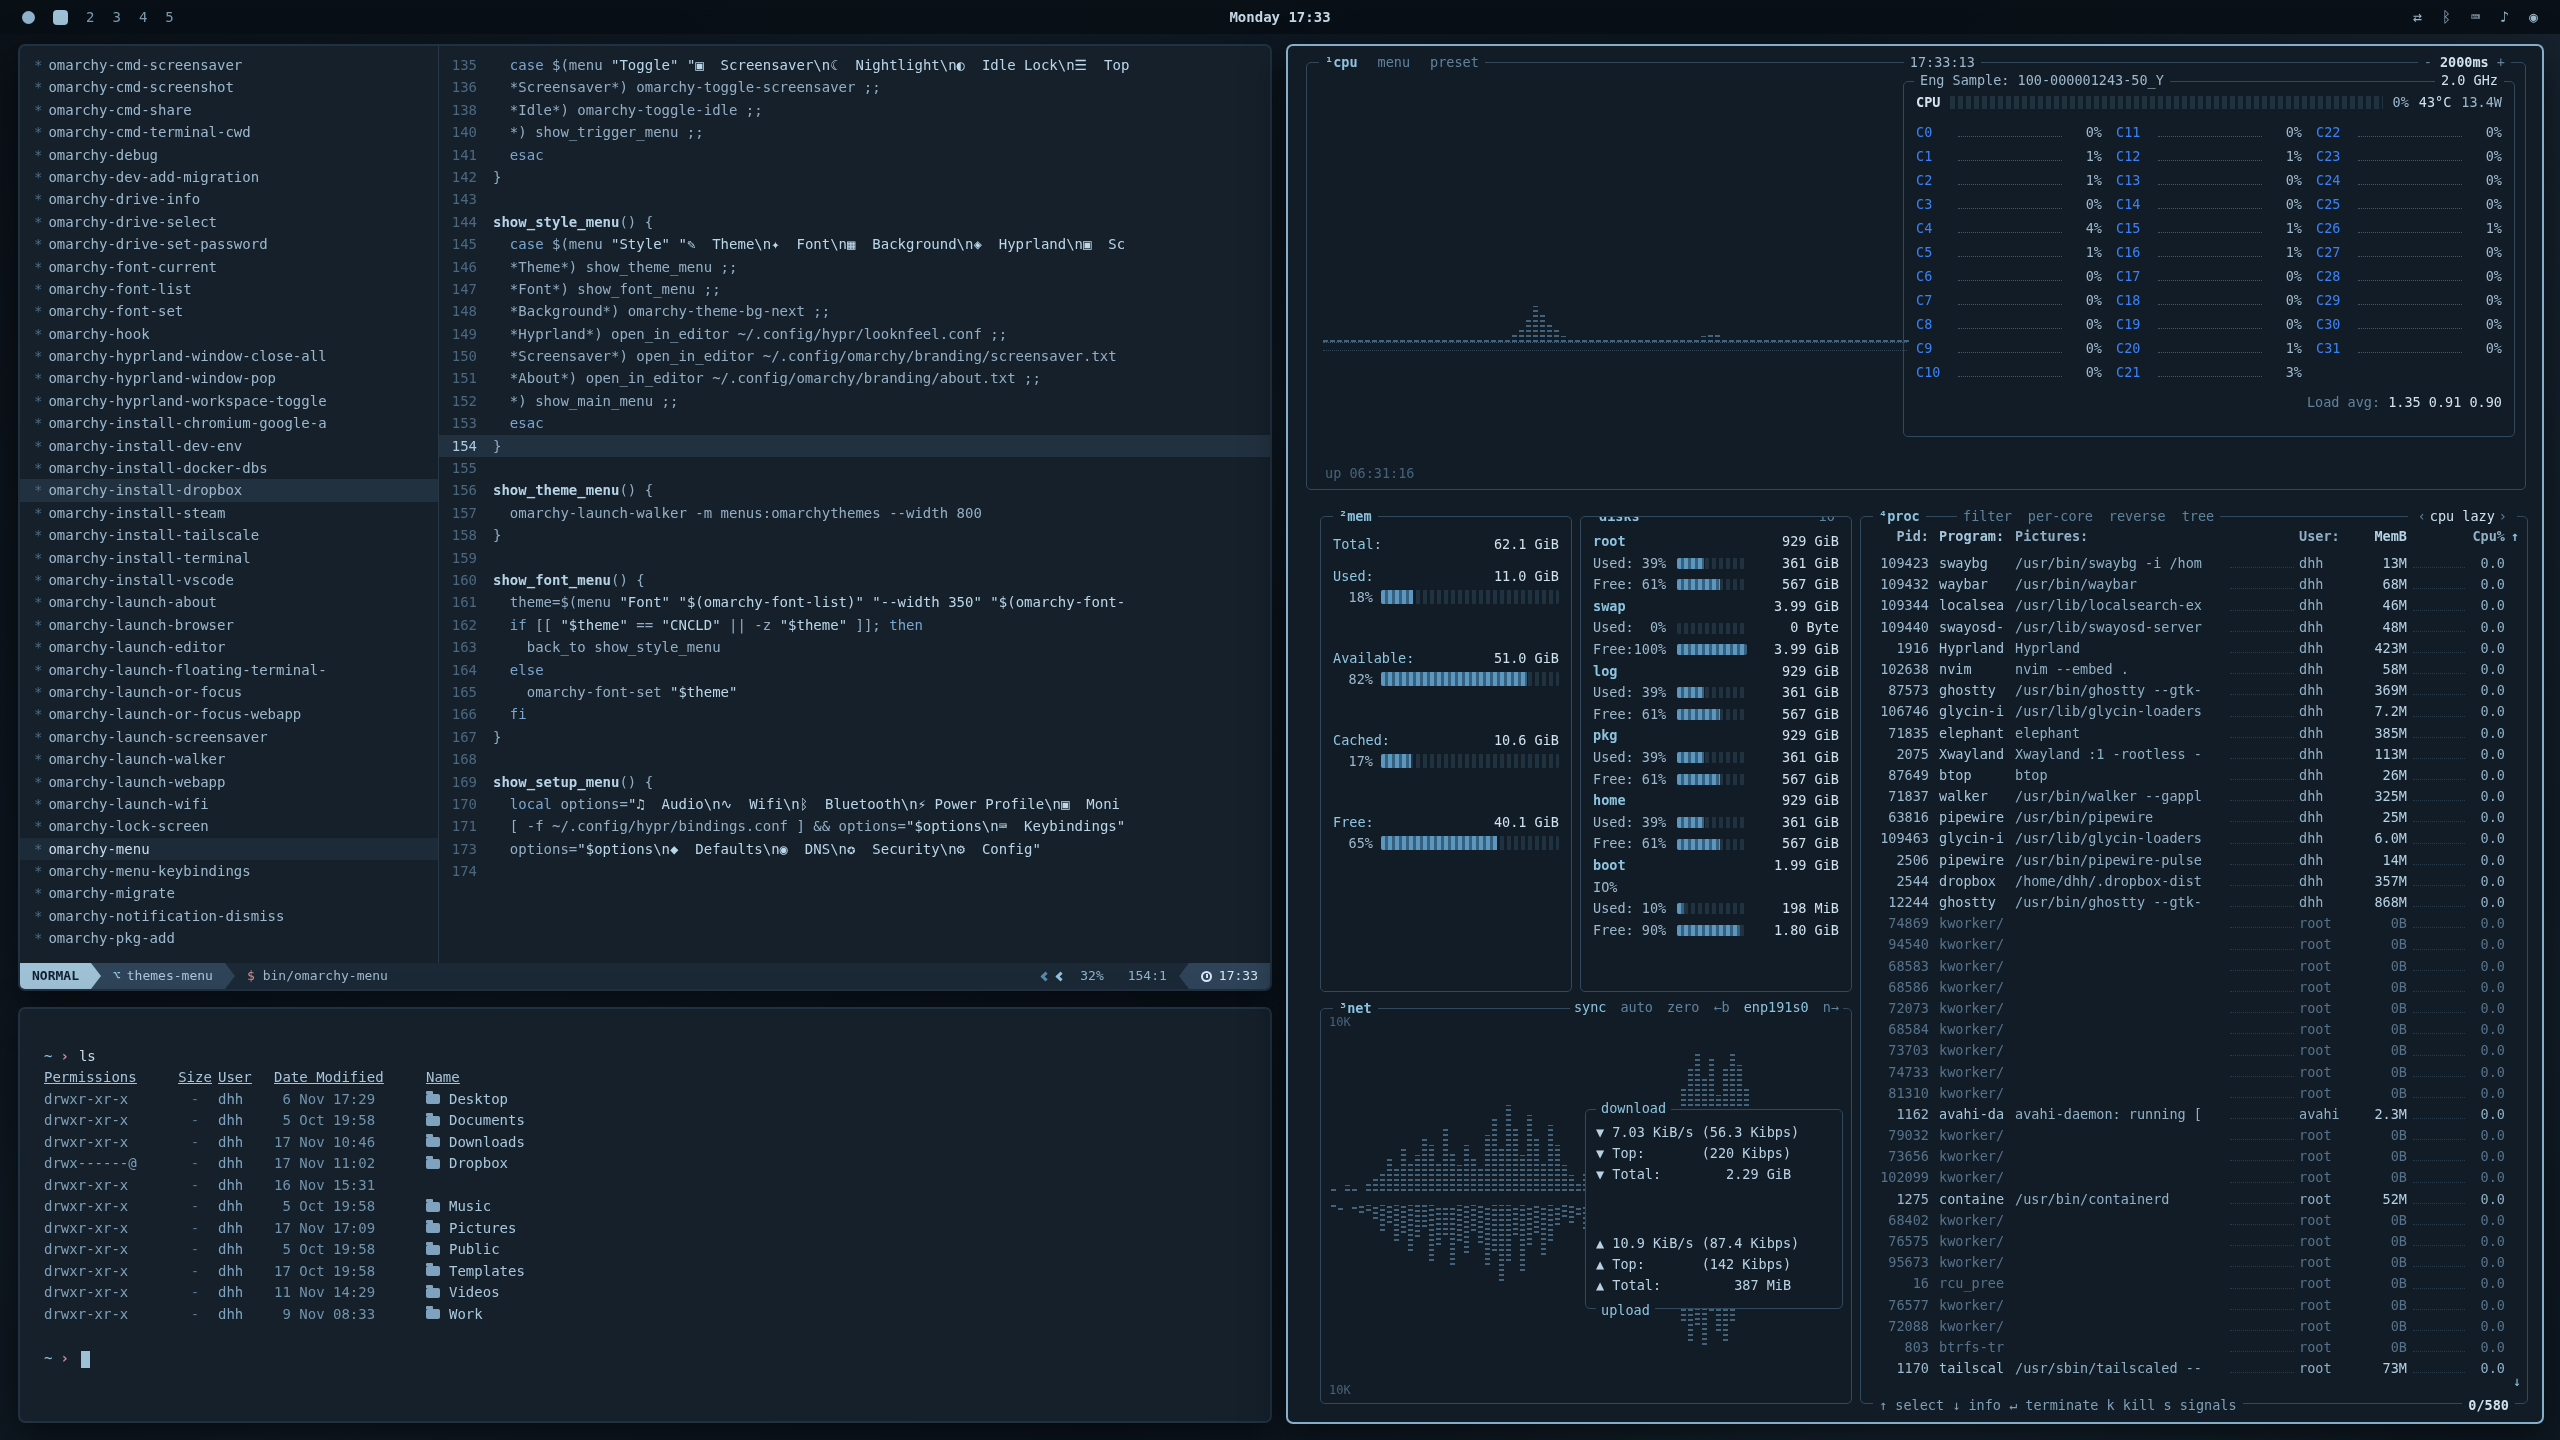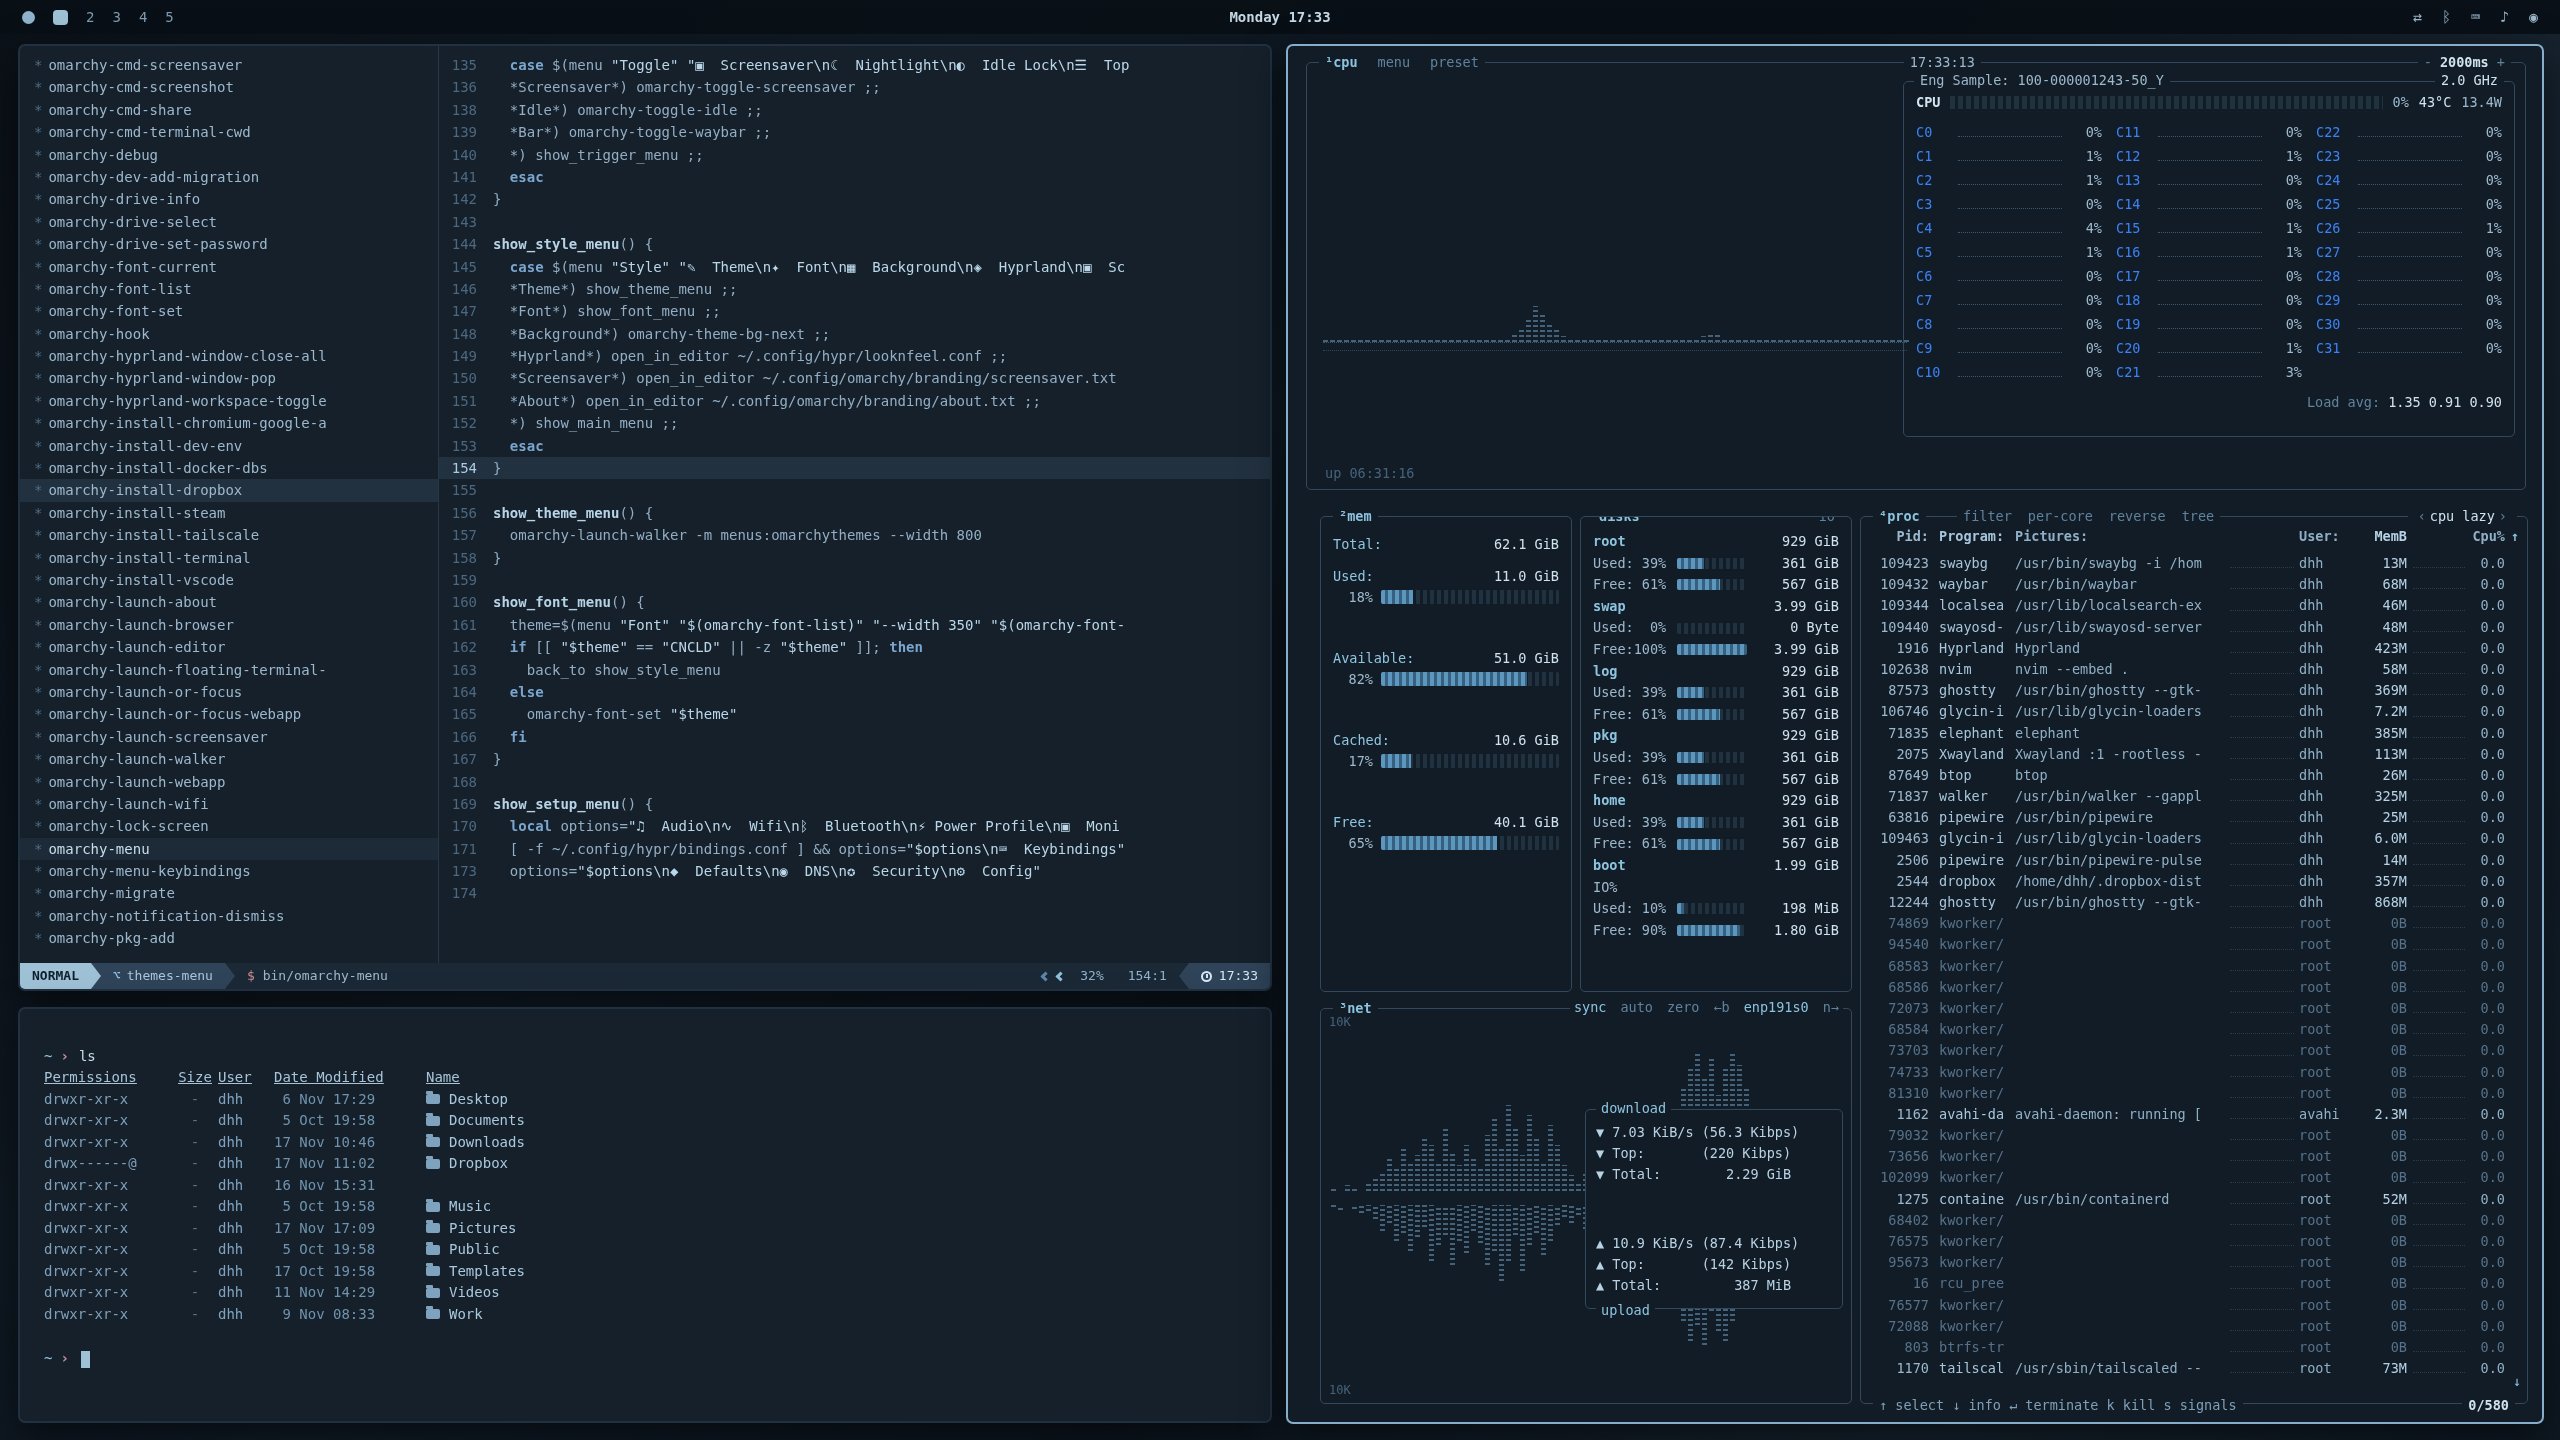--- a/index.html
+++ b/index.html
@@ -35,21 +35,21 @@
   .frow{height:22.4px;line-height:22.4px;padding:0 14px;white-space:pre;color:#9cb8cd}
   .frow .star{color:#4e6c84;margin-right:6px}
   .frow.cursorline{background:#223140}
   .frow.activeline{background:#1d2b39;color:#c9dde9}
   .codepane{flex:1;border-left:1px solid #273745;padding-top:8px;overflow:hidden}
   .crow{height:22.4px;line-height:22.4px;display:flex;white-space:pre}
   .crow.cursorline{background:#223140}
   .lnum{width:54px;flex:none;text-align:right;padding-right:16px;color:#4c6880}
   .crow.cursorline .lnum{color:#aacbe2}
   .ltext{color:#93aec4;overflow:hidden}
-  .kw{color:var(--kw);font-weight:bold}
+  .kw{color:var(--kw);font-weight:normal}
   .str{color:var(--str)}
   .fn{color:var(--fn);font-weight:bold}
   
   .statusline{position:absolute;left:0;right:0;bottom:0;height:26px;background:#1b2836;
     display:flex;align-items:center;font-size:13px;line-height:26px}
   .sl-seg{padding:0 12px;white-space:pre}
   .sl-mode{background:var(--plA);color:#10202e;font-weight:bold}
   .tri{width:0;height:0;border-top:13px solid transparent;border-bottom:13px solid transparent}
   .t1{border-left:10px solid var(--plA);background:var(--plB)}
   .t2{border-left:10px solid var(--plB)}
@@ -232,21 +232,20 @@
           <div class="frow"><span class="star">*</span>omarchy-menu-keybindings</div>
           <div class="frow"><span class="star">*</span>omarchy-migrate</div>
           <div class="frow"><span class="star">*</span>omarchy-notification-dismiss</div>
           <div class="frow"><span class="star">*</span>omarchy-pkg-add</div>
         </div>
       <div class="codepane">
         <div id="codelines">
             <div class="crow"><span class="lnum">135</span><span class="ltext">  <span class="kw">case</span> $(menu <span class="str">"Toggle"</span> <span class="str">"▣  Screensaver\n☾  Nightlight\n◐  Idle Lock\n☰  Top</span></span></div>
             <div class="crow"><span class="lnum">136</span><span class="ltext">  *Screensaver*) omarchy-toggle-screensaver ;;</span></div>
             <div class="crow"><span class="lnum">138</span><span class="ltext">  *Idle*) omarchy-toggle-idle ;;</span></div>
-            <div class="crow"><span class="lnum">139</span><span class="ltext">  *Bar*) omarchy-toggle-waybar ;;</span></div>
             <div class="crow"><span class="lnum">140</span><span class="ltext">  *) show_trigger_menu ;;</span></div>
             <div class="crow"><span class="lnum">141</span><span class="ltext">  <span class="kw">esac</span></span></div>
             <div class="crow"><span class="lnum">142</span><span class="ltext">}</span></div>
             <div class="crow"><span class="lnum">143</span><span class="ltext"></span></div>
             <div class="crow"><span class="lnum">144</span><span class="ltext"><span class="fn">show_style_menu</span>() {</span></div>
             <div class="crow"><span class="lnum">145</span><span class="ltext">  <span class="kw">case</span> $(menu <span class="str">"Style"</span> <span class="str">"✎  Theme\n✦  Font\n▦  Background\n◈  Hyprland\n▣  Sc</span></span></div>
             <div class="crow"><span class="lnum">146</span><span class="ltext">  *Theme*) show_theme_menu ;;</span></div>
             <div class="crow"><span class="lnum">147</span><span class="ltext">  *Font*) show_font_menu ;;</span></div>
             <div class="crow"><span class="lnum">148</span><span class="ltext">  *Background*) omarchy-theme-bg-next ;;</span></div>
             <div class="crow"><span class="lnum">149</span><span class="ltext">  *Hyprland*) open_in_editor ~/.config/hypr/looknfeel.conf ;;</span></div>

